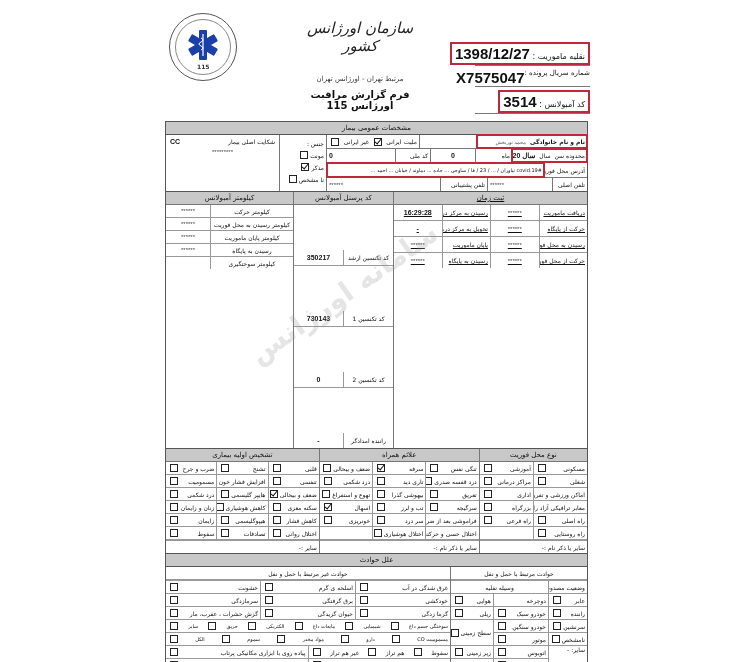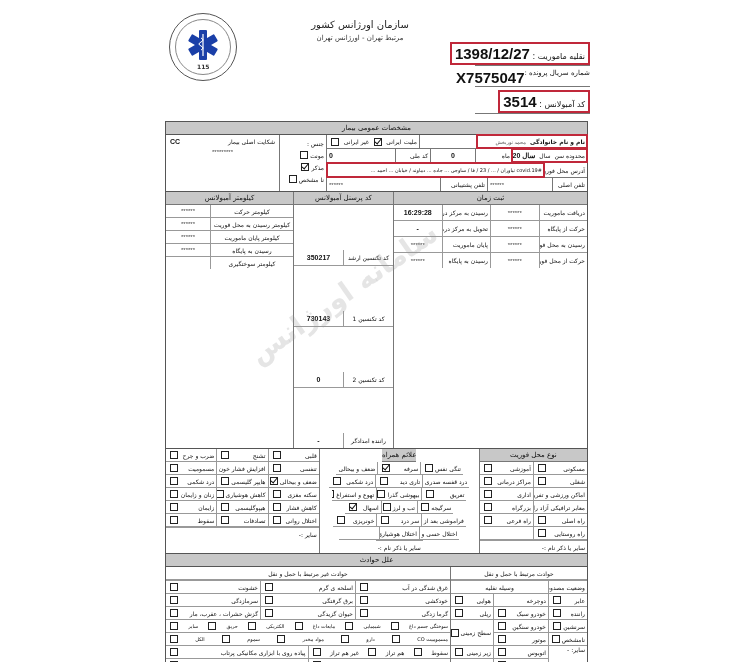--- a/index.html
+++ b/index.html
@@ -5,21 +5,21 @@
   html, body { margin:0; padding:0; background:#ffffff; }
   body { width:750px; height:662px; position:relative; overflow:hidden; font-family:"DejaVu Sans", sans-serif; color:#111; }
   .page { position:absolute; left:0; top:0; width:750px; height:662px; background:#fff; }
 
   
   .logo { position:absolute; left:169px; top:13px; width:66px; height:66px; border-radius:50%; border:1.5px solid #555; background:#fff; }
   .logo .ring { position:absolute; left:5px; top:5px; width:54px; height:54px; border-radius:50%; border:1px solid #888; }
   .logo .star { position:absolute; left:16px; top:14px; width:34px; height:34px; }
   .logo .num { position:absolute; left:27px; top:49px; font-size:6px; font-weight:bold; color:#333; }
   .hdr-center { position:absolute; left:290px; top:19px; width:140px; text-align:center; direction:rtl; }
-  .hdr-center .l1 { font-size:10px; color:#222; margin-bottom:4px; }
+  .hdr-center .l1 { font-size:15px; color:#222; margin-bottom:20px;font-style:italic; }
   .hdr-center .l2 { font-size:7px; color:#333; margin-bottom:6px; }
   .hdr-center .l3 { font-size:10px; font-weight:bold; color:#111; }
   .hdr-right { position:absolute; left:475px; top:42px; width:115px; direction:rtl; font-size:8px; }
   .redbox { border:2px solid #c0283a; padding:1px 3px; display:inline-block; }
   .hdr-right .row { margin-bottom:3px; white-space:nowrap; }
   .hdr-right b { font-family:"Liberation Sans", sans-serif; font-size:15px; }
 
   
   .form { position:absolute; left:165px; top:121px; width:421px; border:1px solid #555; direction:rtl; font-size:6px; }
   .sec-title { background:#c8c8c8; text-align:center; font-size:7px; height:12px; line-height:12px; border-bottom:1px solid #555; }
@@ -57,20 +57,21 @@
       </g>
       <path d="M17 6 L17 28" stroke="#fff" stroke-width="1.2"></path>
       <path d="M15 10 q4 2 0 4 q-4 2 0 4 q4 2 0 4" stroke="#fff" stroke-width="1" fill="none"></path>
     </svg>
     <div class="num">115</div>
   </div>
 
   <div class="hdr-center">
     <div class="l1">سازمان اورژانس کشور</div>
     <div class="l2">مرتبط تهران - اورژانس تهران</div>
+    <div class="l3">فرم گزارش مراقبت اورژانس 115</div>
   </div>
 
   <div class="hdr-right">
     <div class="row">
         <span class="redbox"><span>نقلیه ماموریت :</span> <b>1398/12/27</b></span>
       </div>
     <div class="row" style="font-size:7px;">
         <span>شماره سریال پرونده :</span> 
         <b>X7575047</b>
       </div>
@@ -150,21 +151,21 @@
       <div style="flex:1; padding:3px 4px;">
         <div style="display:flex; justify-content:space-between;">
           <span>شکایت اصلی بیمار</span>
           <span class="mono">CC</span>
         </div>
         <div class="stars" style="margin-top:4px; text-align:center;">*********</div>
       </div>
     </div>
 
     <div class="grid3" style="border-bottom:1px solid #555;">
-      <div class="col" style="width:193px;">
+      <div class="col" style="width:193px;text-decoration:underline;">
         <div class="subhdr">ثبت زمان</div>
         <div class="crow" style="height:15px;">
           <div class="ccell">
               <span>دریافت ماموریت</span>
             </div>
           <div class="ccell stars" style="justify-content:center;">******</div>
           <div class="ccell">
               <span>رسیدن به مرکز درمانی</span>
             </div>
           <div class="ccell mono" style="justify-content:center;">16:29:28</div>
@@ -299,21 +300,21 @@
             <div class="ccell">
               <span>راه روستایی</span>
               <span class="chk"></span>
             </div>
             <div class="ccell"></div>
           </div>
         <div class="crow" style="border-top:1px solid #999;">
             <div class="ccell">سایر یا ذکر نام :-</div>
           </div>
       </div>
-      <div class="col" style="width:163px;align-items:center;">
+      <div class="col" style="width:163px;">
         <div class="subhdr">علائم همراه</div>
         <div class="crow">
             <div class="ccell">
               <span>تنگی نفس</span>
               <span class="chk"></span>
             </div>
             <div class="ccell">
               <span>سرفه</span>
               <span class="chk on"></span>
             </div>
@@ -385,20 +386,21 @@
               <span>اختلال هوشیاری</span>
               <span class="chk"></span>
             </div>
             <div class="ccell"></div>
           </div>
         <div class="crow" style="border-top:1px solid #999;">
             <div class="ccell">سایر یا ذکر نام :-</div>
           </div>
       </div>
       <div class="col" style="flex:1;">
+        <div class="subhdr">تشخیص اولیه بیماری</div>
         <div class="crow">
             <div class="ccell">
               <span>قلبی</span>
               <span class="chk"></span>
             </div>
             <div class="ccell">
               <span>تشنج</span>
               <span class="chk"></span>
             </div>
             <div class="ccell">

